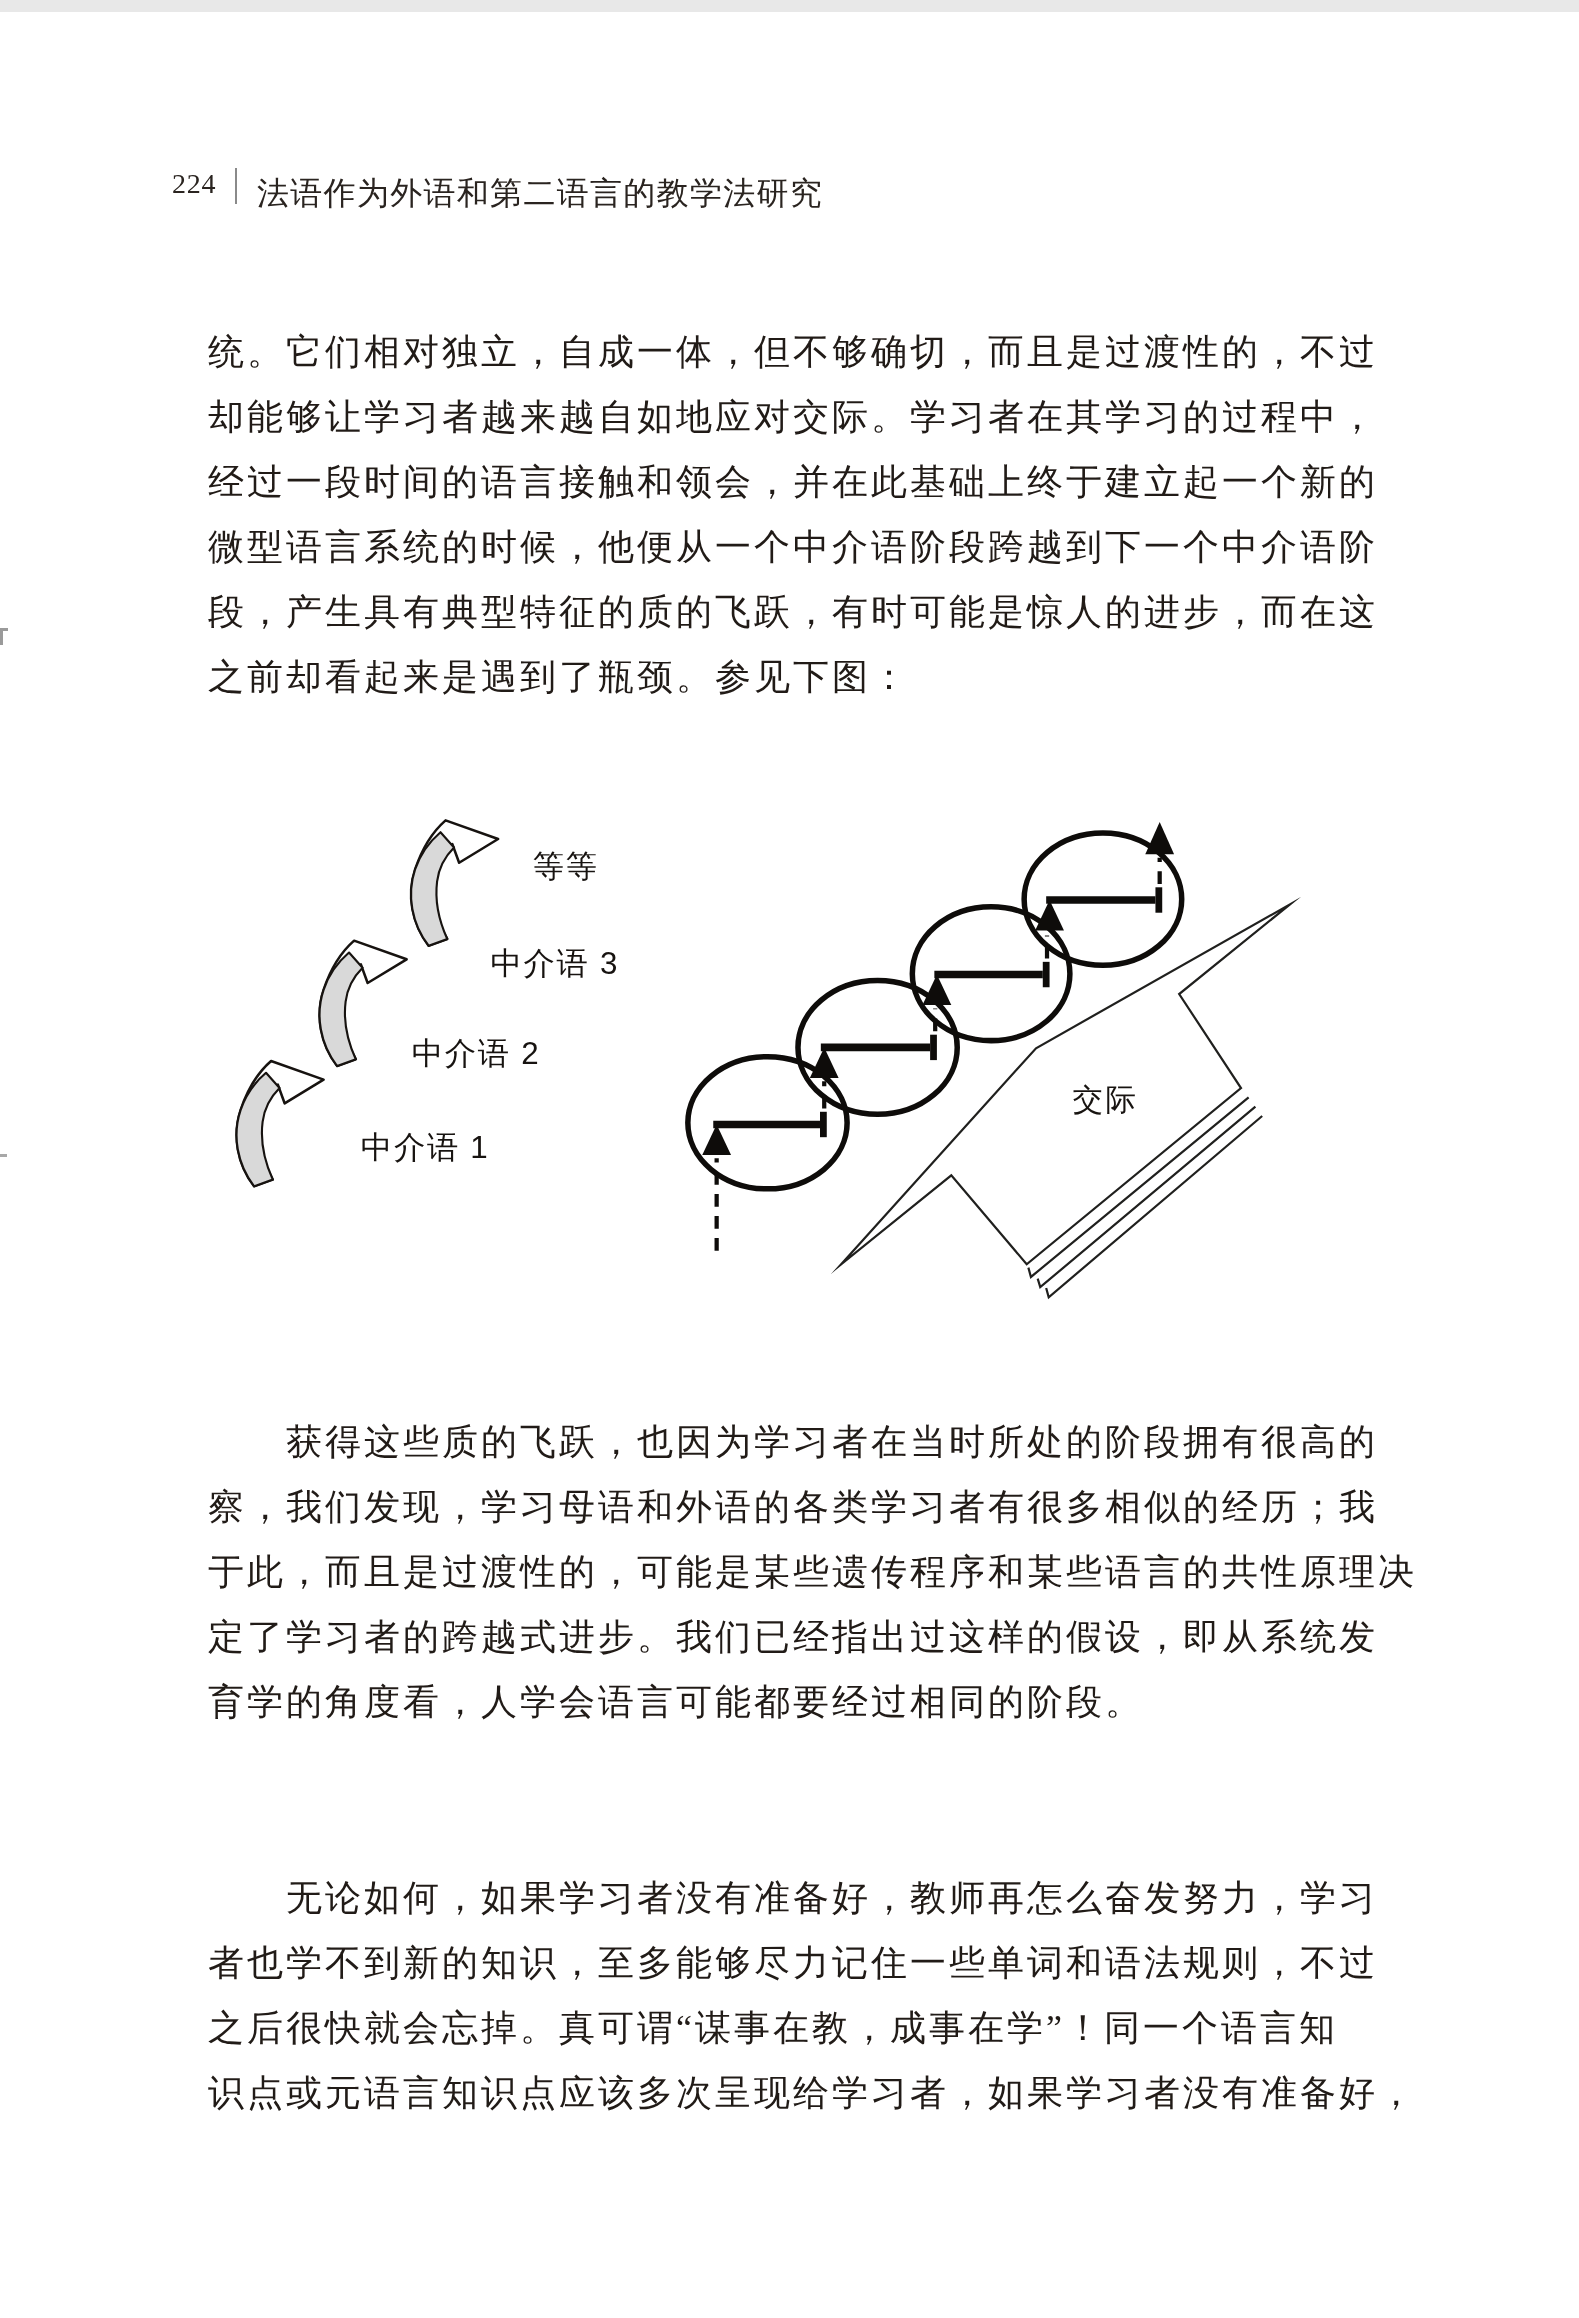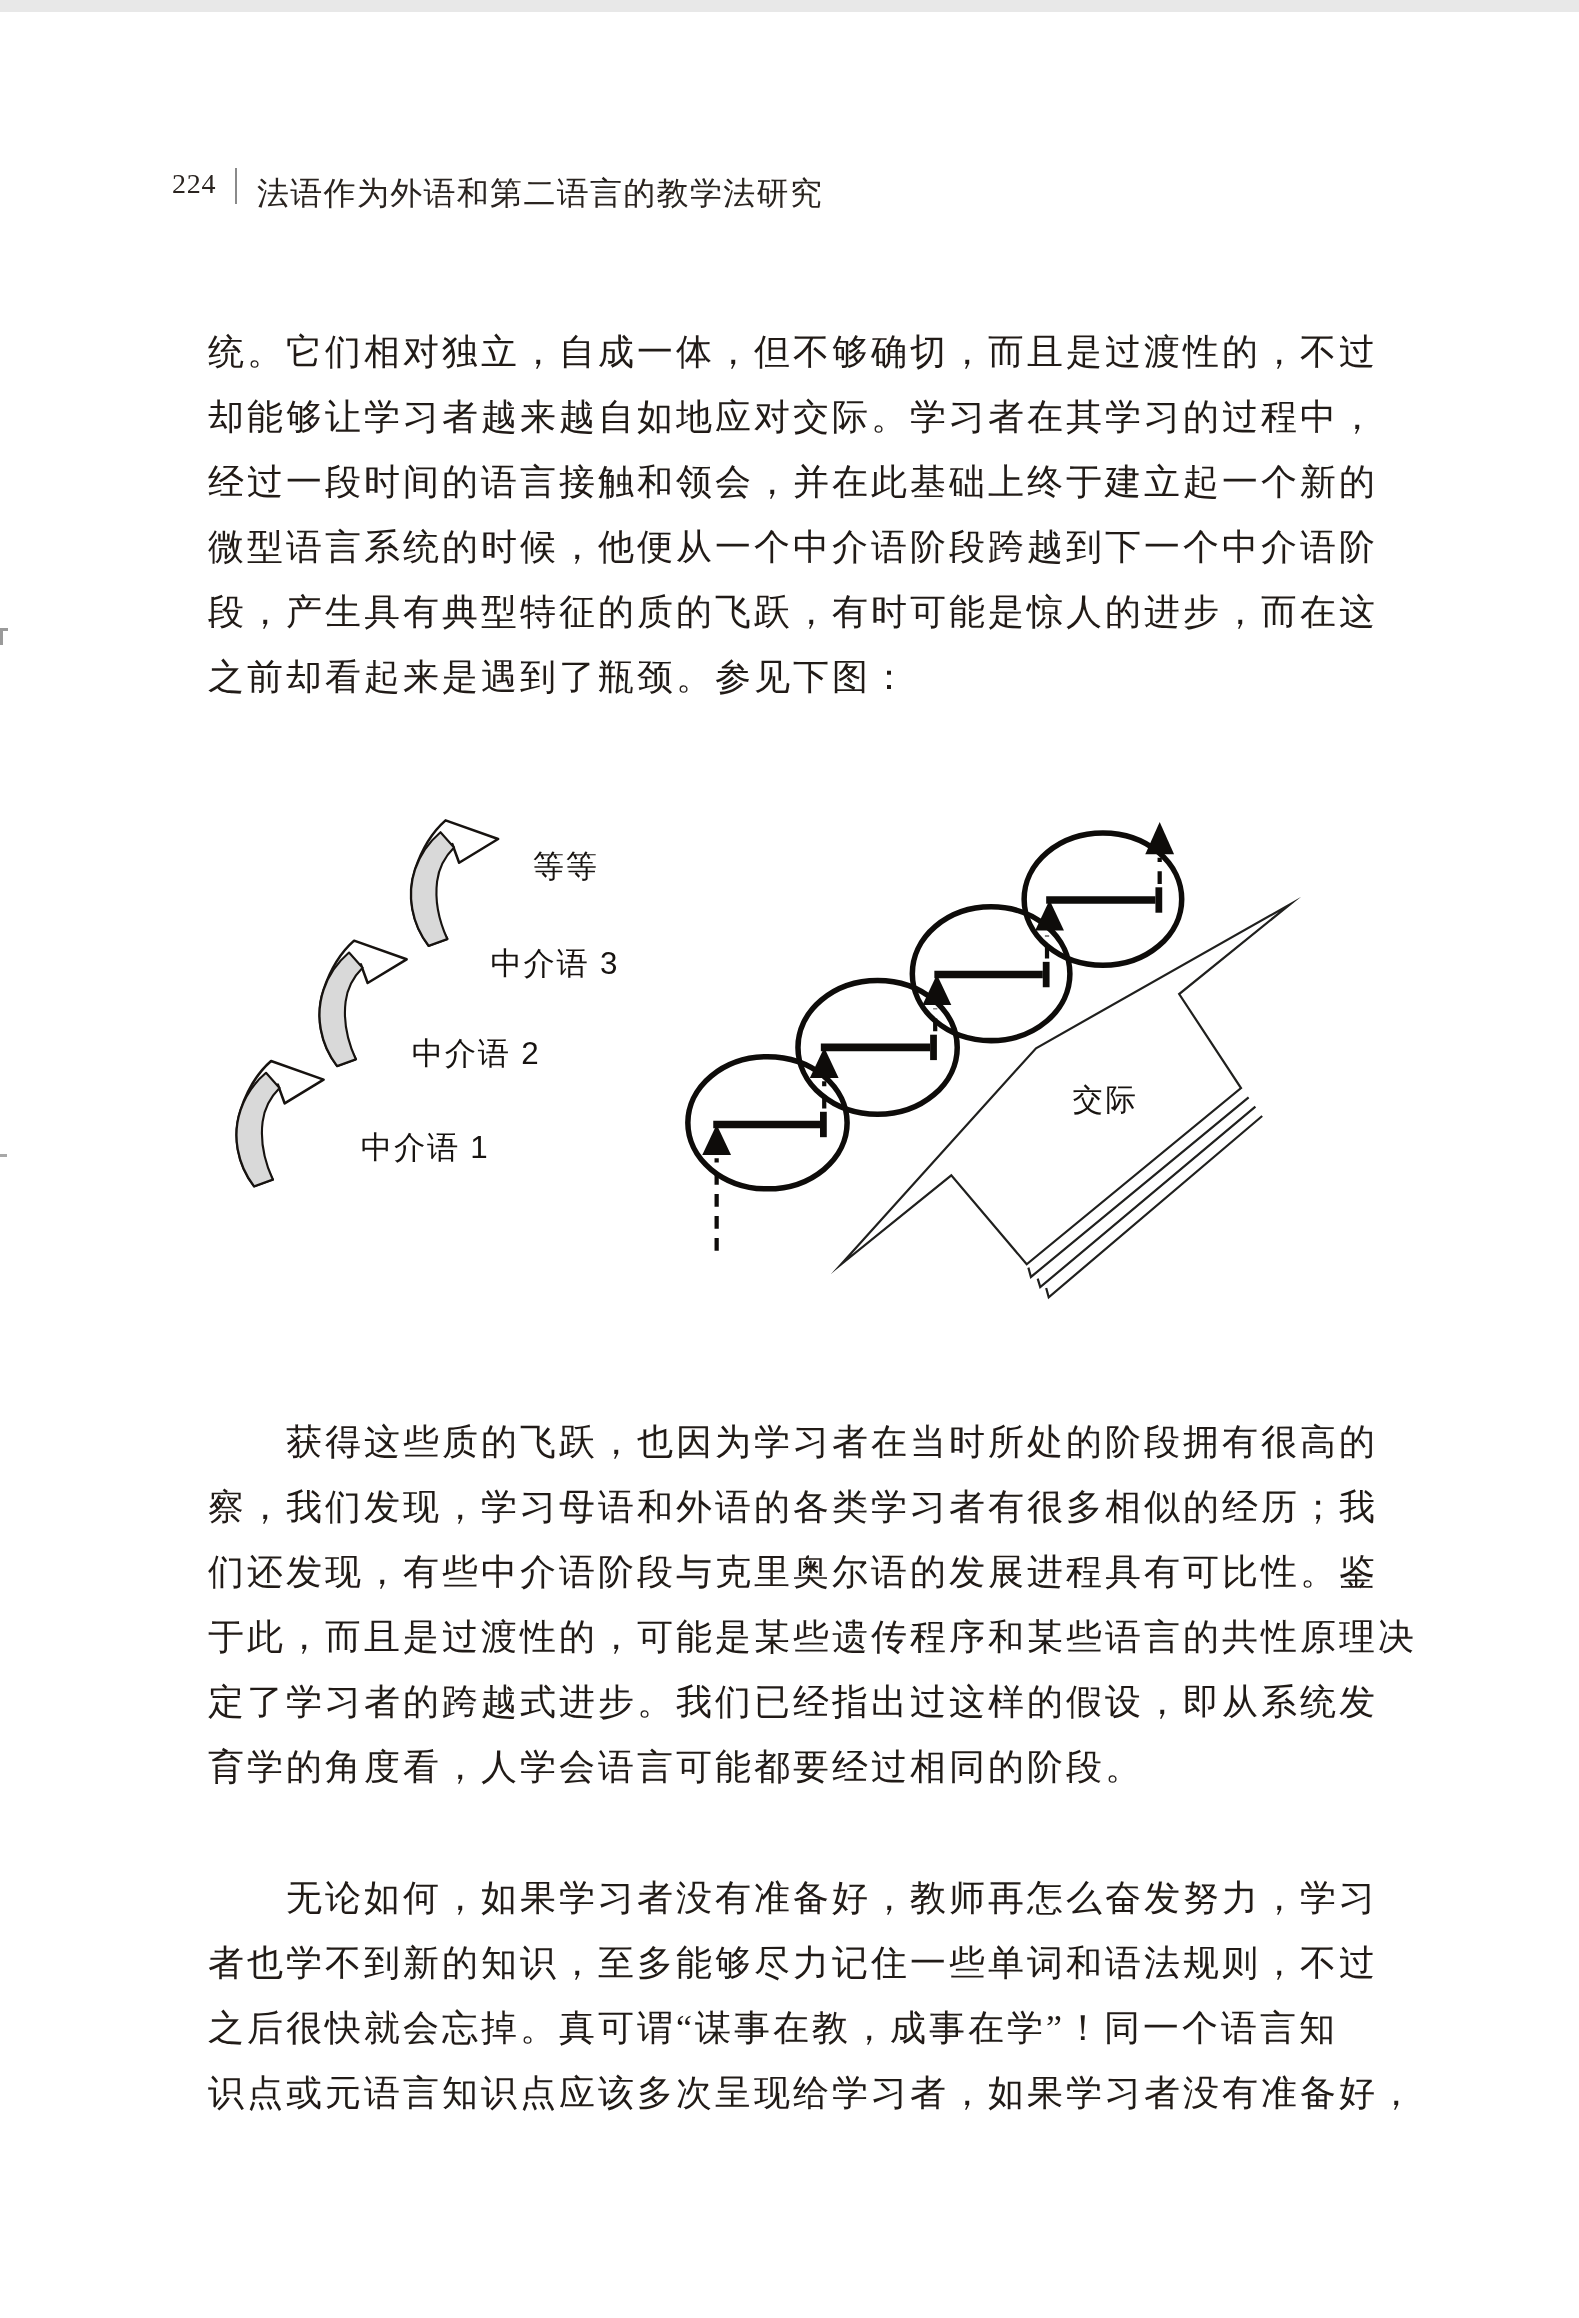--- a/index.html
+++ b/index.html
@@ -102,21 +102,20 @@
 
     <text class="stage-label" x="426" y="1340" dominant-baseline="central">中介语 1</text>
     <text class="stage-label" x="486" y="1229" dominant-baseline="central">中介语 2</text>
     <text class="stage-label" x="579" y="1123" dominant-baseline="central">中介语 3</text>
     <text class="stage-label" x="629" y="1009" dominant-baseline="central">等等</text>
   </svg>
 
   <div class="para" id="para2">
     <div class="line indent">获得这些质的飞跃，也因为学习者在当时所处的阶段拥有很高的</div>
     <div class="line">察，我们发现，学习母语和外语的各类学习者有很多相似的经历；我</div>
-    <div class="line">们还发现，有些中介语阶段与克里奥尔语的发展进程具有可比性。鉴</div>
     <div class="line">于此，而且是过渡性的，可能是某些遗传程序和某些语言的共性原理决</div>
     <div class="line">定了学习者的跨越式进步。我们已经指出过这样的假设，即从系统发</div>
     <div class="line">育学的角度看，人学会语言可能都要经过相同的阶段。</div>
   </div>
 
   <div class="para" id="para3">
     <div class="line indent">无论如何，如果学习者没有准备好，教师再怎么奋发努力，学习</div>
     <div class="line">者也学不到新的知识，至多能够尽力记住一些单词和语法规则，不过</div>
     <div class="line">之后很快就会忘掉。真可谓“谋事在教，成事在学”！同一个语言知</div>
     <div class="line">识点或元语言知识点应该多次呈现给学习者，如果学习者没有准备好，</div>

